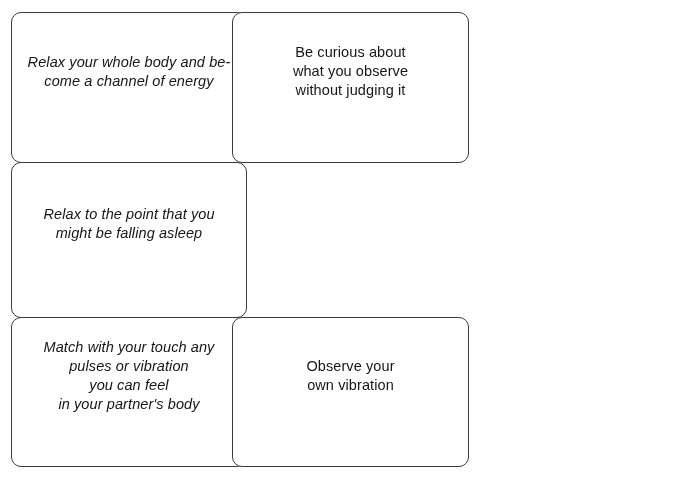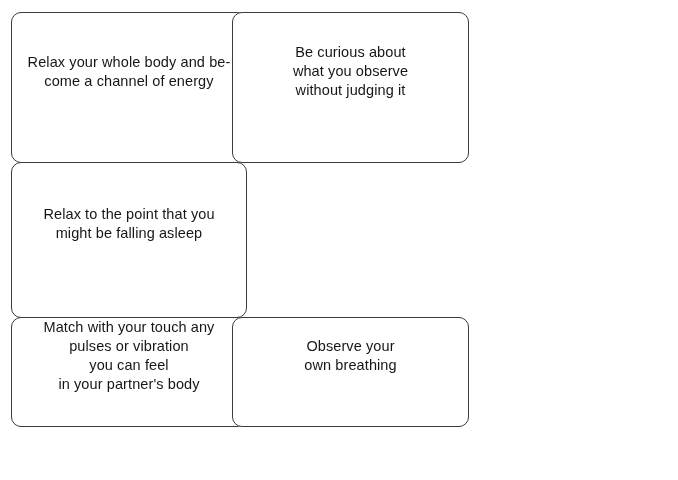--- a/index.html
+++ b/index.html
@@ -32,22 +32,22 @@
   .card-text {
     white-space: pre-line;
     font-size: 14.5px;
     line-height: 19px;
     color: #161616;
     letter-spacing: 0.1px;
   }
   
   .r1 { top: 12px;  height: 151px; }
   .r2 { top: 162px; height: 156px; justify-content: center; }
-  .r3 { top: 317px; height: 110px; }
-  .c1 { left: 11px;  width: 236px; }
+  .r3 { top: 317px; height: 150px; }
+  .c1 { left: 11px;  width: 236px; font-style: italic; }
   .c2 { left: 232px; width: 237px; }
 </style>
 </head>
 <body>
 
 <div class="page">
 
   <div class="card r1 c1">
     <span class="card-text">Relax your whole body and be-
 come a channel of energy</span>
@@ -67,16 +67,16 @@
 
   <div class="card r3 c1">
     <span class="card-text">Match with your touch any
 pulses or vibration
 you can feel
 in your partner's body</span>
   </div>
 
   <div class="card r3 c2">
     <span class="card-text">Observe your
-own breathing</span>
+own vibration</span>
   </div>
 
 </div>
 
 </body></html>

